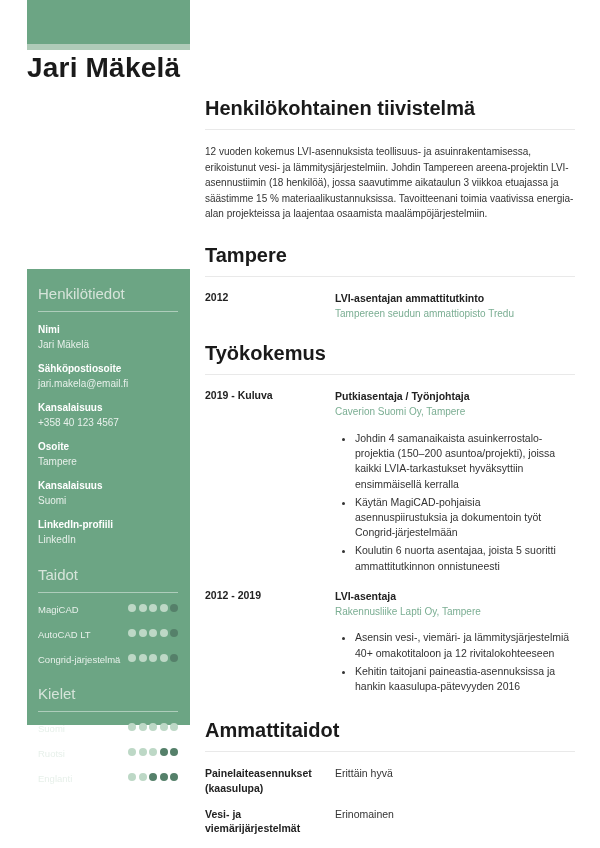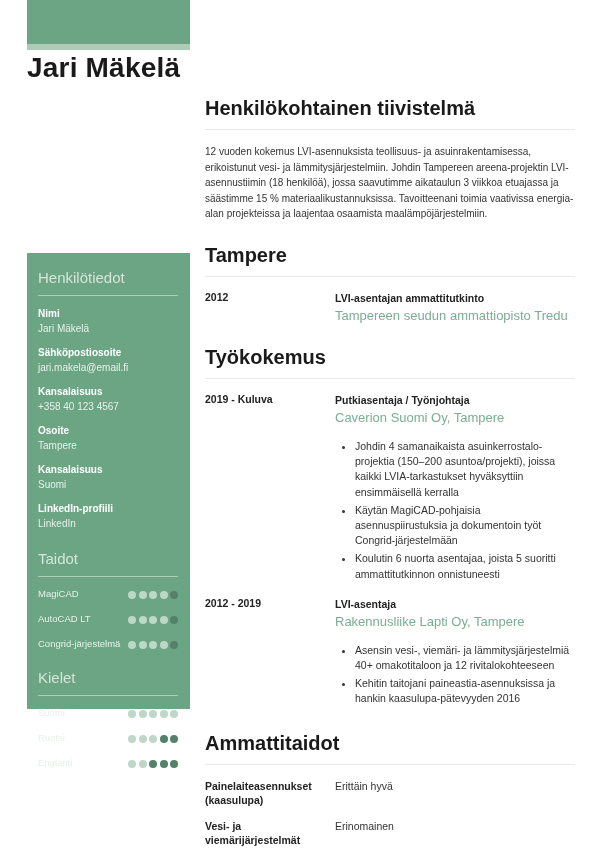--- a/index.html
+++ b/index.html
@@ -17,46 +17,46 @@
   html,body{margin:0;padding:0;}
   body{font-family:"Liberation Sans",sans-serif;background:#fff;}
   .page{position:relative;width:600px;height:848px;background:#ffffff;overflow:hidden;}
 
   
   .accent-bar{position:absolute;left:27px;top:0;width:163px;height:44px;background:var(--green);}
   .accent-bar-strip{position:absolute;left:27px;top:44px;width:163px;height:6px;background:var(--green-light);}
   .page-title{position:absolute;left:27px;top:52px;margin:0;font-size:28px;font-weight:bold;color:var(--ink);letter-spacing:.2px;}
 
   
-  .sidebar{position:absolute;left:27px;top:253px;width:163px;height:456px;background:var(--green);
+  .sidebar{position:absolute;left:27px;top:269px;width:163px;height:456px;background:var(--green);
            padding:16px 12px 0 11px;color:#fff;}
   .side-title{font-size:15px;font-weight:normal;color:#D6E4DA;margin:0 0 11px 0;padding-bottom:9px;
               border-bottom:1px solid var(--side-rule);}
   .side-section{margin-bottom:20px;}
   .side-field{margin-bottom:11px;}
   .f-label{font-size:10px;font-weight:bold;color:#ffffff;line-height:1.35;}
   .f-value{font-size:10px;color:#E7F0EA;line-height:1.35;margin-top:1px;}
-  .rate-row{display:flex;justify-content:space-between;align-items:flex-end;margin-bottom:14px;}
+  .rate-row{display:flex;justify-content:space-between;align-items:flex-start;margin-bottom:14px;}
   .rate-label{font-size:9.5px;color:#E7F0EA;white-space:nowrap;}
   .dots{display:flex;gap:2.5px;flex-shrink:0;margin-left:4px;}
   .dots .dot{width:8px;height:8px;border-radius:50%;background:var(--dot-off);}
   .dots .dot.on{background:var(--dot-on);}
 
   
   .main{position:absolute;left:205px;top:97px;width:370px;}
   .sec-title{font-size:20px;font-weight:bold;color:var(--ink);margin:0 0 14px 0;padding-bottom:9px;
              border-bottom:1px solid var(--rule);}
   .sec-title.spaced{margin-top:22px;}
   .summary-text{font-size:10px;color:var(--body);line-height:1.55;margin:0 0 7px 0;}
 
   .entry{display:flex;margin-bottom:12px;}
   .entry-period{width:130px;flex-shrink:0;font-size:10.5px;font-weight:bold;color:#222;}
   .entry-body{flex:1;}
   .entry-role{font-size:10.5px;font-weight:bold;color:#222;line-height:1.35;}
-  .entry-org{font-size:13px;color:var(--accent-text);line-height:1.35;margin-top:2px;}
+  .entry-org{font-size:10px;color:var(--accent-text);line-height:1.35;margin-top:2px;}
   .bullets{margin:12px 0 2px 0;padding-left:20px;font-size:10.5px;color:var(--body);line-height:1.45;}
   .bullets li{margin-bottom:3px;}
 
   .skill-row{display:flex;margin-bottom:12px;}
   .skill-label{width:130px;flex-shrink:0;font-size:10.5px;font-weight:bold;color:#222;
                padding-right:24px;line-height:1.35;}
   .skill-level{font-size:10.5px;color:var(--body);line-height:1.35;}
 </style>
 </head>
 <body>

